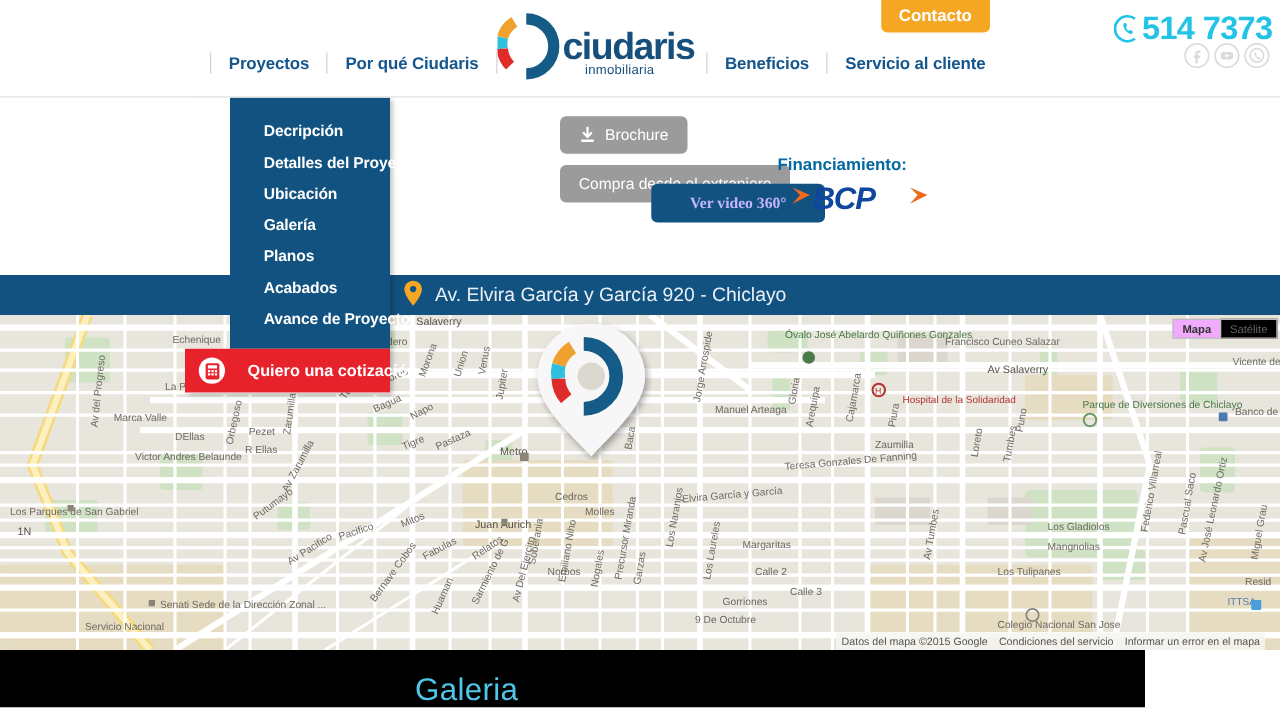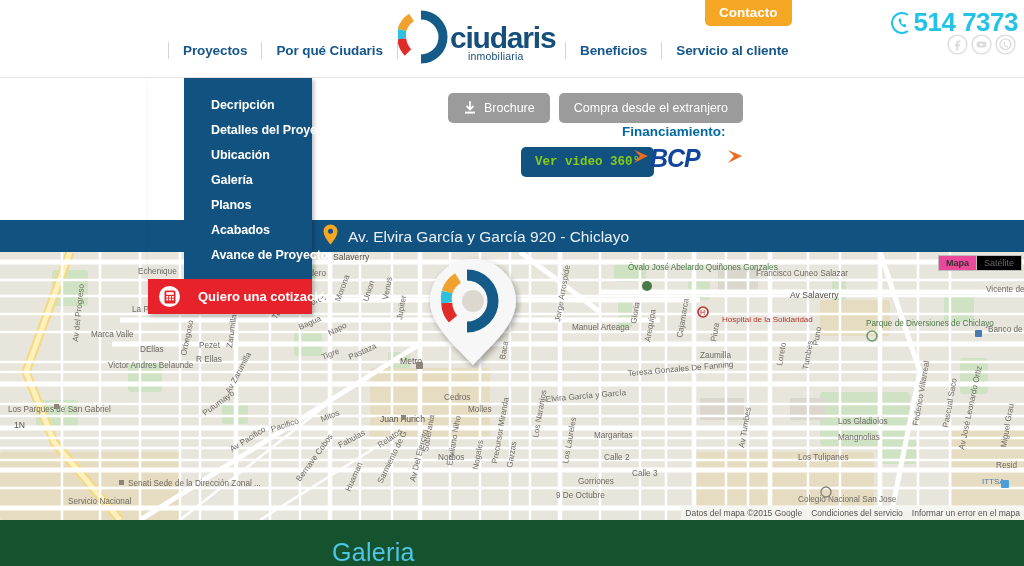--- a/index.html
+++ b/index.html
@@ -88,67 +88,67 @@
   }
   .quote-icon {
     width: 21px; height: 21px; border-radius: 50%;
     background: #fff; display: flex; align-items: center; justify-content: center;
     flex: none;
   }
   .quote-label { color: #fff; font-size: 13px; font-weight: bold; white-space: nowrap; }
 
   
   .hero { position: absolute; left: 0; top: 78px; width: 1024px; height: 142px; background: #fff; z-index: 10; }
-  .btn-row { position: absolute; left: 448px; top: 15px; display: flex; gap: 9px; align-items: flex-start; }
+  .btn-row { position: absolute; left: 448px; top: 15px; display: flex; gap: 9px; align-items: flex-start; flex-direction: column; }
   .btn-gray {
     background: #9b9b9b; color: #fff; font-size: 12.5px;
     padding: 8px 15px; border-radius: 5px; border: none;
     display: flex; align-items: center; gap: 7px; white-space: nowrap;
     font-family: "Liberation Sans", sans-serif;
   }
   .btn-navy {
     position: absolute; left: 521px; top: 69px;
-    background: #125280; color: #84cc16; font-size: 12.5px; font-weight: bold;
-    padding: 8px 14px; border-radius: 5px; border: none; white-space: nowrap;
-    font-family: Liberation Mono, monospace;
+    background: #125280; color: #c4b5fd; font-size: 12.5px; font-weight: bold;
+    padding: 8px 31px; border-radius: 5px; border: none; white-space: nowrap;
+    font-family: Liberation Serif, serif;
   }
   .fin-label {
     position: absolute; left: 622px; top: 46px;
     color: #0369a1; font-size: 13.5px; font-weight: bold;
   }
   .bcp { position: absolute; left: 632px; top: 66px; }
 
   
   .map {
     position: absolute; left: 0; top: 252px;
     width: 1024px; height: 268px;
     background: #e9e5dc; overflow: hidden; z-index: 5;
   }
   .map svg { position: absolute; left: 0; top: 0; }
   .map-ctrl {
     position: absolute; right: 2px; top: 3px;
     display: flex; font-size: 9px; color: #333; z-index: 8;
   }
   .map-ctrl span {
-    background: #ec4899; border: 1px solid #bdbdbd;
+    background: #f0abfc; border: 1px solid #bdbdbd;
     padding: 2px 7px; font-weight: bold;
   }
   .map-ctrl span.off { background: #000000; color: #666; font-weight: normal; border-left: none; }
   .map-attr {
-    position: absolute; right: 0; bottom: 0;
+    position: absolute; right: 12px; bottom: 0;
     background: rgba(245,245,240,.85);
     font-size: 8.5px; color: #555; padding: 2px 4px;
     display: flex; gap: 9px; z-index: 8; white-space: nowrap;
   }
   .marker { position: absolute; left: 424px; top: 256px; z-index: 9; }
 
   
   .gallery {
-    position: absolute; left: 0; top: 520px; width: 1024px; height: 46px;
-    background: #14532d; z-index: 12;
+    position: absolute; left: 0; top: 520px; width: 916px; height: 46px;
+    background: #000000; z-index: 12;
   }
   .gallery-title {
     position: absolute; left: 332px; top: 18px;
     color: #4fc6e8; font-size: 25px; font-weight: normal; letter-spacing: 0.3px;
   }
 
   .st { fill: none; stroke: #ffffff; }
   .lbl { font-family: "Liberation Sans", sans-serif; fill: #6e6a63; font-size: 8.2px; }
   .lbl-b { font-family: "Liberation Sans", sans-serif; fill: #55514b; font-size: 8.6px; }
   .lbl-g { font-family: "Liberation Sans", sans-serif; fill: #4a7a47; font-size: 8.2px; }

